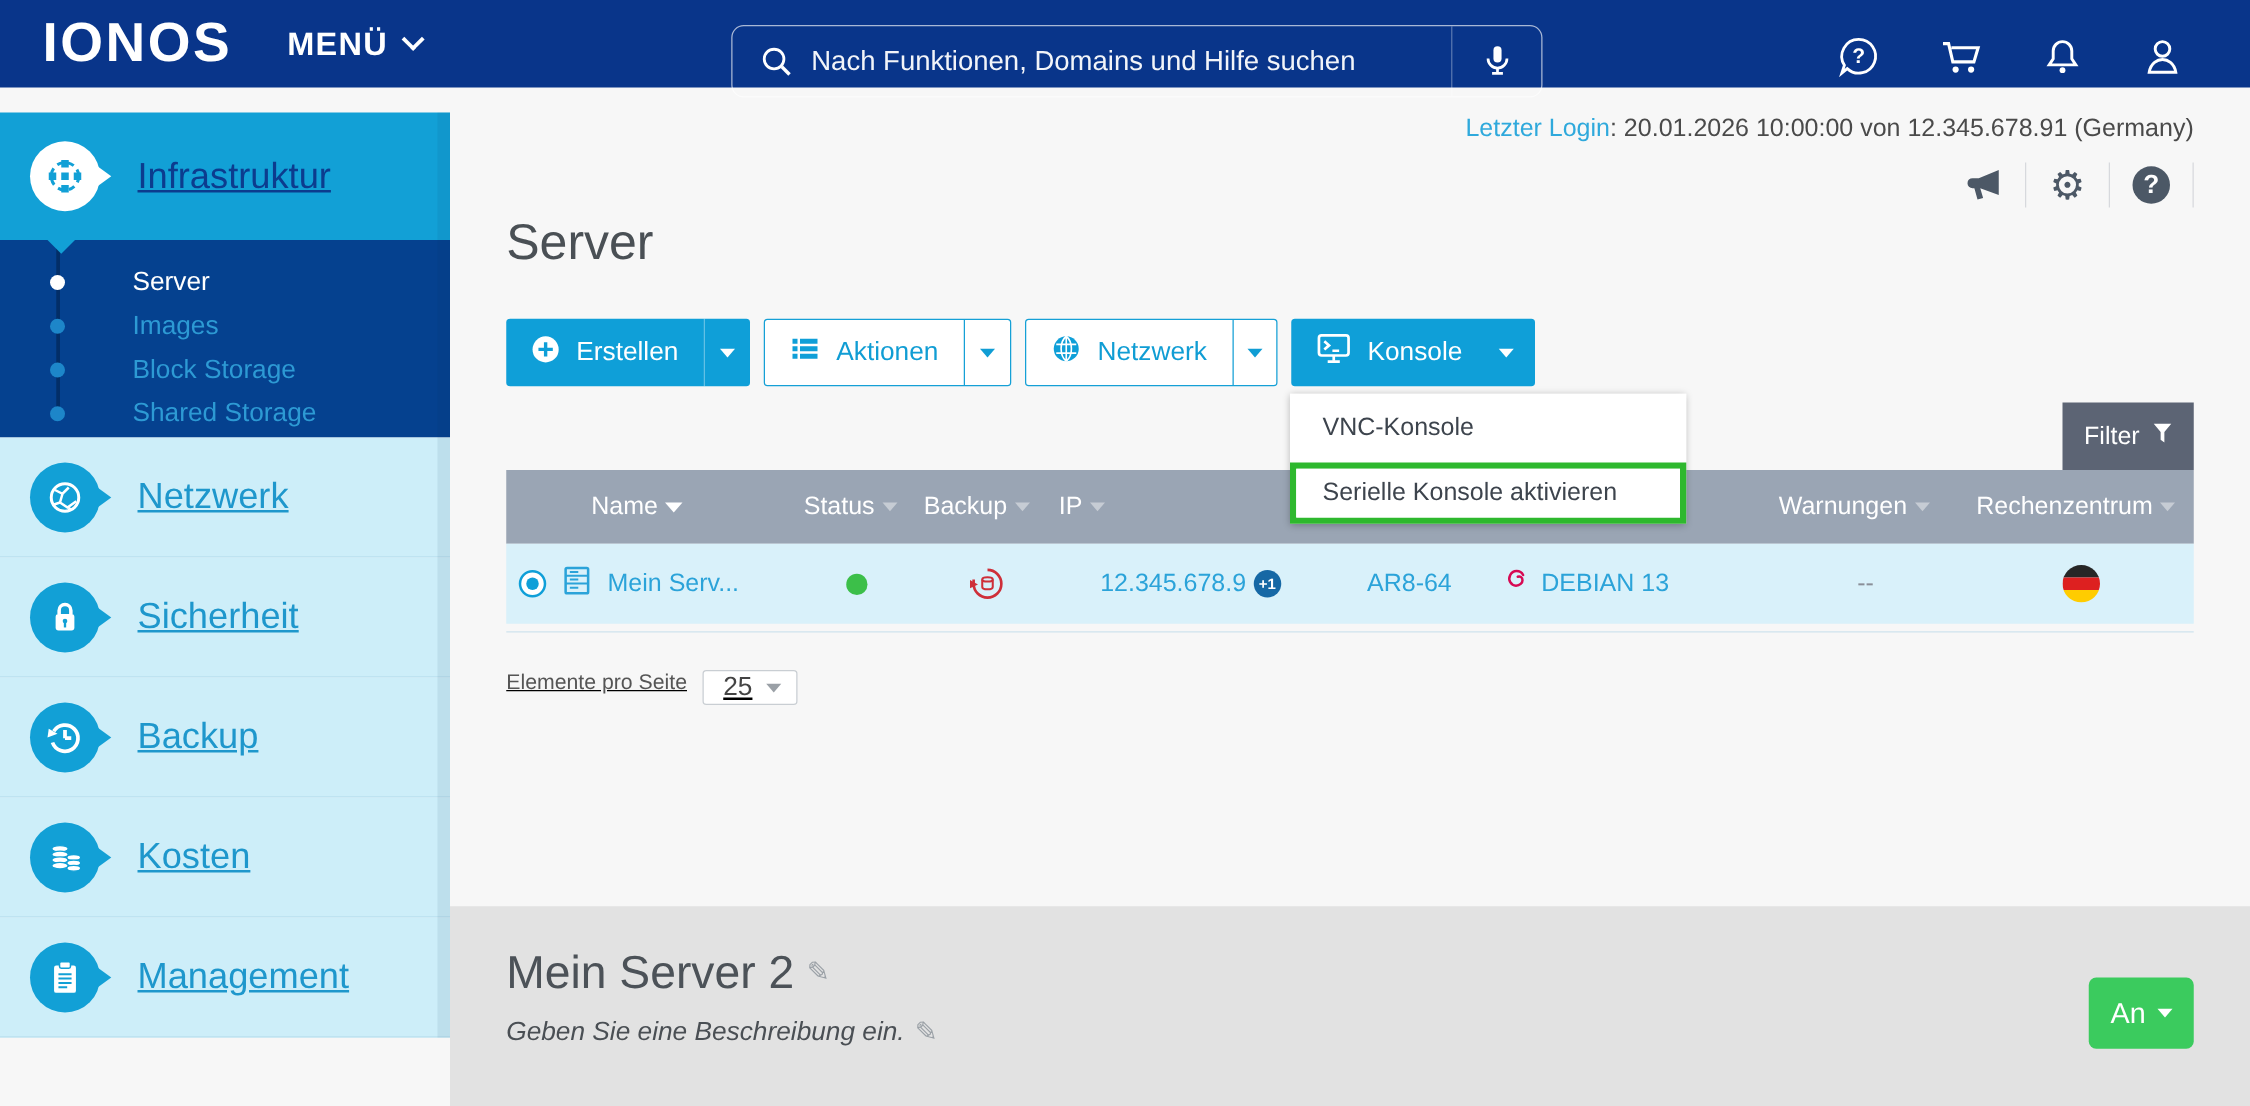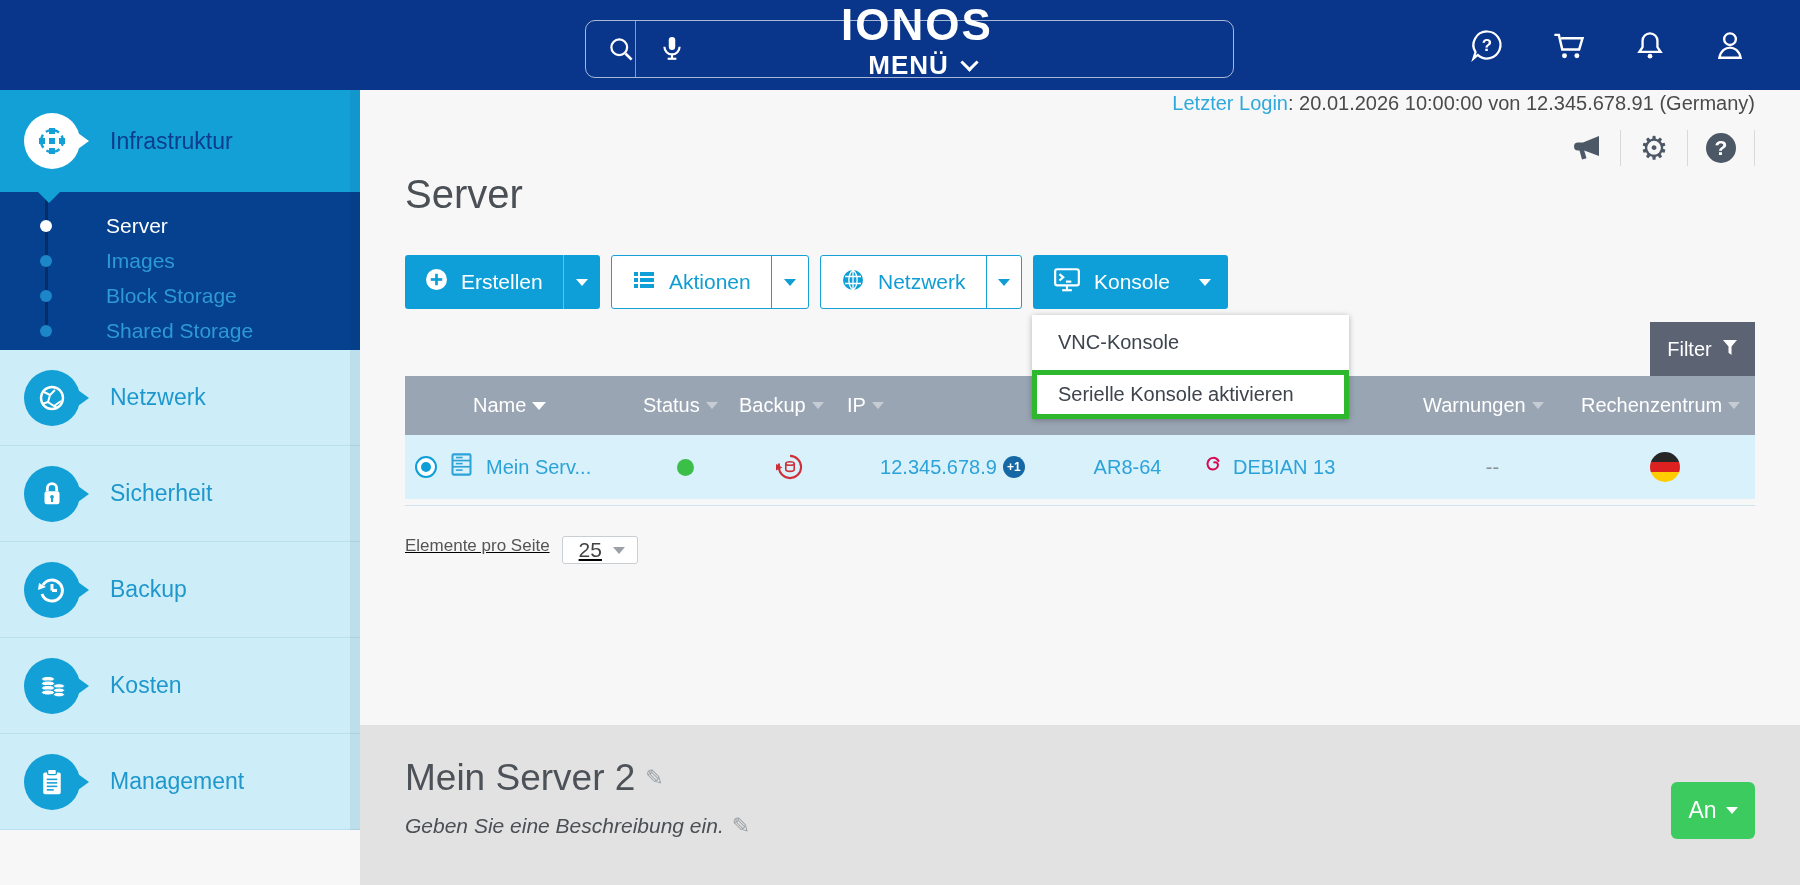--- a/index.html
+++ b/index.html
@@ -1,21 +1,21 @@
 <!DOCTYPE html>
 <html><head>
 <meta charset="utf-8">
 <style>
   * { margin:0; padding:0; box-sizing:border-box; }
   html,body { width:1800px; height:885px; overflow:hidden;
     font-family:"Liberation Sans","DejaVu Sans",sans-serif; background:#f7f7f7; }
 
   
-  .topbar { position:absolute; left:0; top:0; width:1800px; height:90px;
-    background:#09358a; display:flex; align-items:center; z-index:30;flex-direction:column; }
+  .topbar { position:absolute; left:0; top:0; width:1800px; height:70px;
+    background:#09358a; display:flex; align-items:center; z-index:30; }
   .logo { margin-left:34px; color:#fff; font-size:44px; font-weight:800;
     letter-spacing:2px; font-stretch:condensed; }
   .menu-btn { margin-left:44px; display:flex; align-items:center; gap:14px;
     color:#fff; font-size:26px; font-weight:700; letter-spacing:1px; cursor:pointer; }
   .chev { width:13px; height:13px; border-right:3px solid #fff; border-bottom:3px solid #fff;
     transform:rotate(45deg); margin-top:-7px; }
   .searchbox { position:absolute; left:585px; top:20px; width:649px; height:58px;
     border:1.5px solid rgba(255,255,255,.65); border-radius:10px;
     display:flex; align-items:center; }
   .searchbox .sicon { margin-left:22px; display:flex; }
@@ -35,21 +35,21 @@
     background:rgba(10,50,90,.08); }
   .nav-item { position:relative; display:flex; align-items:center; height:96px;
     background:#cdeef9; border-bottom:1px solid #b9e0ee; cursor:pointer; }
   .nav-item.active-item { height:102px; background:#12a0d6; border-bottom:none; }
   .badge { position:relative; width:56px; height:56px; margin-left:24px; flex:0 0 56px;
     border-radius:50%; background:#12a0d6; display:flex; align-items:center; justify-content:center; }
   .badge::after { content:""; position:absolute; right:-9px; top:50%; margin-top:-8px;
     border-left:11px solid #12a0d6; border-top:8px solid transparent; border-bottom:8px solid transparent; }
   .badge.white { background:#fff; }
   .badge.white::after { border-left-color:#fff; }
-  .nav-label { margin-left:30px; font-size:23px; color:#1e97cc; }
+  .nav-label { margin-left:30px; font-size:29px; color:#1e97cc;text-decoration:underline; }
   .nav-item.active-item .nav-label { color:#0c3c8e; }
   .notch { position:absolute; left:38px; bottom:-11px; width:0; height:0; z-index:2;
     border-left:11px solid transparent; border-right:11px solid transparent; border-top:11px solid #12a0d6; }
   .submenu { position:relative; height:158px; background:#05418f; padding-top:16px; }
   .submenu::before { content:""; position:absolute; left:45px; top:6px; height:128px;
     width:3px; background:rgba(0,0,0,.28); }
   .subitem { position:relative; display:flex; align-items:center; height:35px; cursor:pointer; }
   .subdot { width:12px; height:12px; border-radius:50%; background:#1d86c9; margin-left:40px; z-index:2; }
   .subitem.active .subdot { background:#fff; }
   .sublabel { margin-left:54px; font-size:21px; color:#2d9ad4; }
@@ -157,20 +157,21 @@
     <span>MENÜ</span>
     <span class="chev"></span>
   </div>
   <div class="searchbox">
     <span class="sicon">
       <svg width="27" height="27" viewBox="0 0 24 24">
           <circle cx="10" cy="10" r="7" fill="none" stroke="#fff" stroke-width="2"></circle>
           <line x1="15.5" y1="15.5" x2="21" y2="21" stroke="#fff" stroke-width="2.4"></line>
         </svg>
     </span>
+    <input type="text" placeholder="Nach Funktionen, Domains und Hilfe suchen" style="">
     <span class="miczone">
       <svg width="26" height="30" viewBox="0 0 24 26">
           <rect x="9" y="2" width="6" height="12" rx="3" fill="#fff"></rect>
           <path d="M5 11a7 7 0 0 0 14 0" fill="none" stroke="#fff" stroke-width="2"></path>
           <line x1="12" y1="18" x2="12" y2="22" stroke="#fff" stroke-width="2"></line>
           <line x1="8" y1="22" x2="16" y2="22" stroke="#fff" stroke-width="2"></line>
         </svg>
     </span>
   </div>
   <div class="top-icons">

